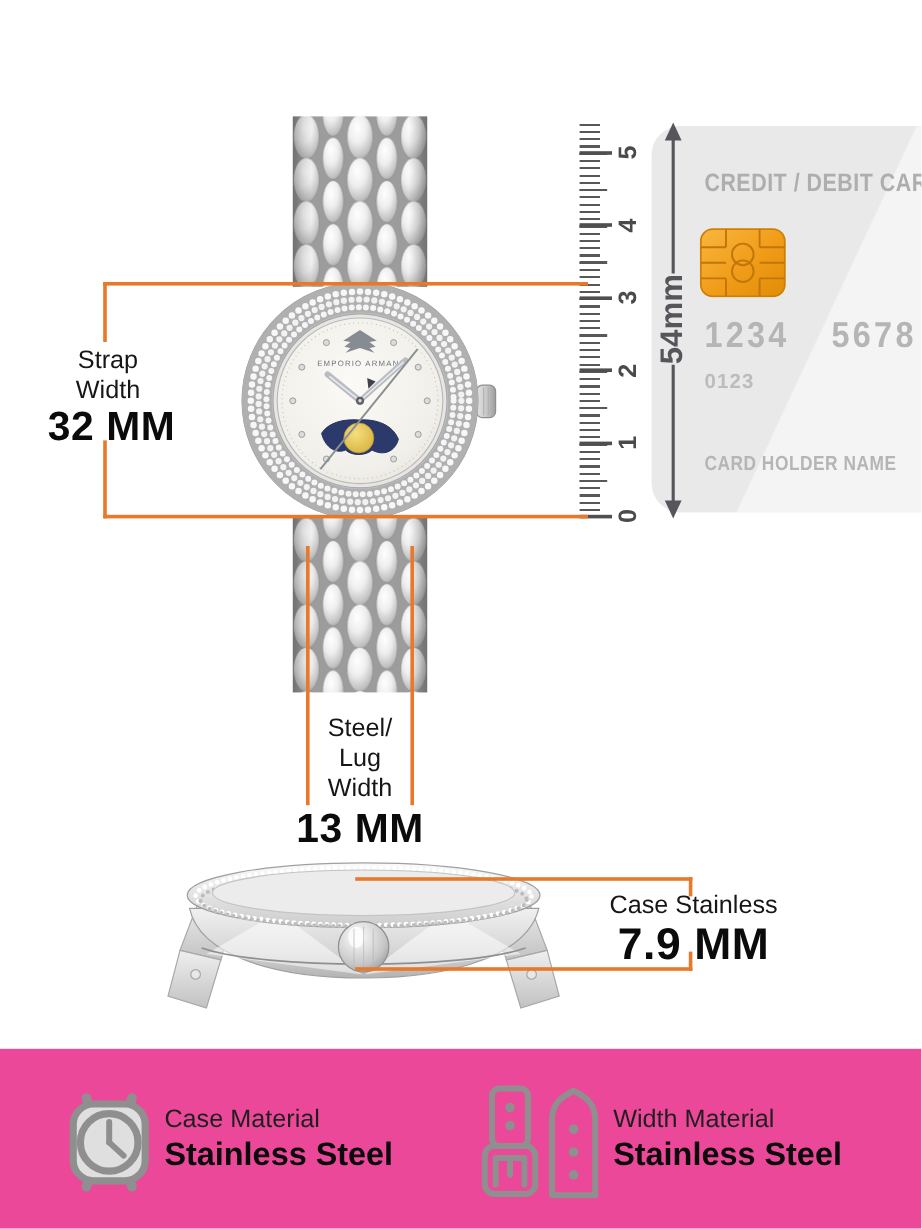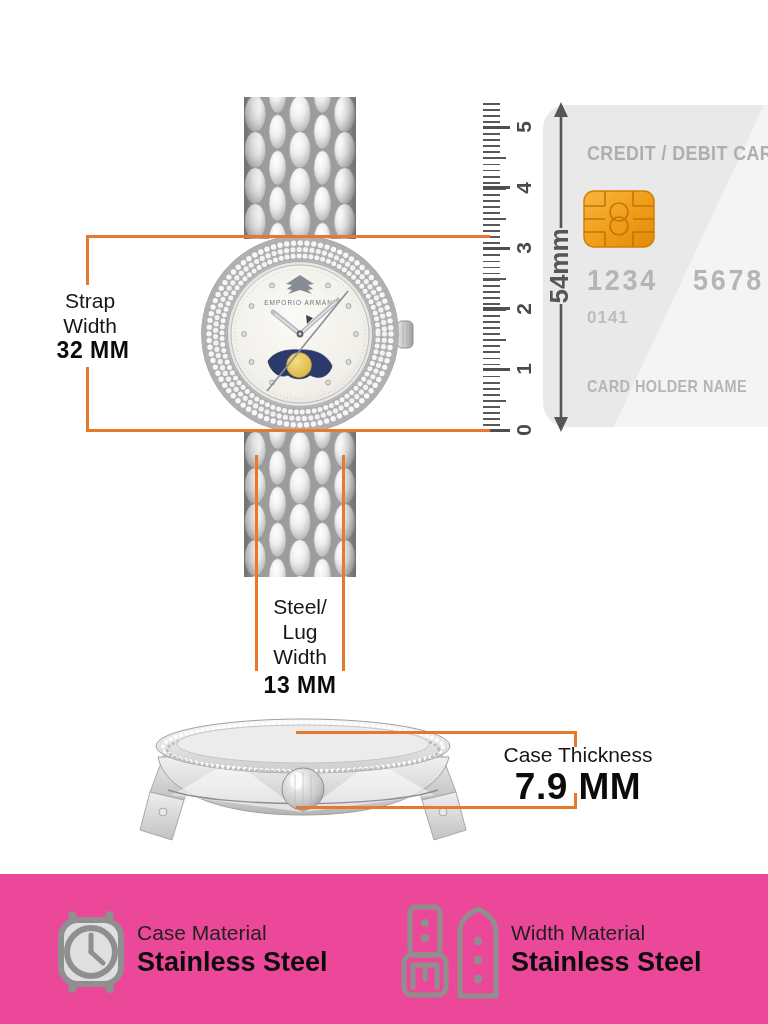--- a/index.html
+++ b/index.html
@@ -5,21 +5,21 @@
   html,body{margin:0;padding:0;background:#fff;}
   #canvas{
     position:relative;width:768px;height:1024px;overflow:hidden;background:#ffffff;
     font-family:"Liberation Sans", sans-serif;
     --accent:#E8792B; --tick:#58585a; --inkdark:#0b0b0b; --ink:#1f1f1f;
     --cardtext:#aeaeae; --icongray:#8f8f8f;
   }
   .abs{position:absolute;}
   .oline{position:absolute;background:var(--accent);z-index:5;}
   .dimlabel{position:absolute;z-index:6;text-align:center;color:#161616;font-size:21px;line-height:25px;}
-  .dimvalue{position:absolute;z-index:6;text-align:center;color:var(--inkdark);font-size:23px;font-weight:700;letter-spacing:.5px;}
+  .dimvalue{position:absolute;z-index:6;text-align:center;color:var(--inkdark);font-size:34px;font-weight:700;letter-spacing:.5px;}
   
   .ticks-fine{position:absolute;left:483px;top:103px;width:17px;height:330px;z-index:3;
     background:repeating-linear-gradient(to bottom,var(--tick) 0 1.8px,transparent 1.8px 6.06px);}
   .ticks-mid{position:absolute;left:483px;top:127px;width:23px;height:305px;z-index:3;
     background:repeating-linear-gradient(to bottom,var(--tick) 0 2px,transparent 2px 30.3px);}
   .tick-major{position:absolute;left:483px;width:27px;height:3px;background:#4f4f51;z-index:3;}
   .tick-label{position:absolute;left:511px;width:26px;height:26px;z-index:3;display:flex;align-items:center;justify-content:center;
     transform:rotate(-90deg);font-size:21px;font-weight:700;color:#4a4a4c;}
   
   #card{position:absolute;left:543px;top:105px;width:250px;height:322px;border-radius:24px;z-index:2;
@@ -180,21 +180,21 @@
       <g stroke="#c1760a" stroke-width="1.6" fill="none">
         <path d="M1 16 H22 M1 29 H22 M1 42 H22"></path>
         <path d="M50 16 H71 M50 29 H71 M50 42 H71"></path>
         <path d="M22 1 V16 M50 1 V16 M22 57 V42 M50 57 V42"></path>
         <circle cx="36" cy="22" r="9"></circle>
           <circle cx="36" cy="36" r="9"></circle>
       </g>
     </svg>
     <div class="card-num" style="left:44px">1234</div>
     <div class="card-num" style="left:150px">5678</div>
-    <div class="card-exp">0141</div>
+    <div class="card-exp">0123</div>
     <div class="card-holder">CARD HOLDER NAME</div>
   </div>
 
   <svg class="abs" style="left:548px;top:100px;z-index:4" width="26" height="334" viewBox="0 0 26 334">
     <g stroke="#55565a" stroke-width="2.6">
       <line x1="13" y1="15" x2="13" y2="128"></line>
         <line x1="13" y1="204" x2="13" y2="319"></line>
     </g>
     <polygon points="13,2 6,17 20,17" fill="#55565a"></polygon>
     <polygon points="13,332 6,317 20,317" fill="#55565a"></polygon>
@@ -276,21 +276,21 @@
       <line x1="295" y1="774" x2="295" y2="805" stroke="#b5b5b5" stroke-width="1" opacity="0.6"></line>
       <line x1="303" y1="772" x2="303" y2="807" stroke="#b5b5b5" stroke-width="1" opacity="0.6"></line>
       <line x1="311" y1="774" x2="311" y2="805" stroke="#b5b5b5" stroke-width="1" opacity="0.6"></line>
     </g>
   </svg>
 
   <div class="oline" style="left:296px;top:731px;width:281px;height:3px"></div>
   <div class="oline" style="left:574px;top:731px;width:3px;height:16px"></div>
   <div class="oline" style="left:574px;top:793px;width:3px;height:16px"></div>
   <div class="oline" style="left:296px;top:806px;width:281px;height:3px"></div>
-  <div class="dimlabel" style="left:480px;top:744px;width:196px;line-height:22px">Case Thickness</div>
+  <div class="dimlabel" style="left:480px;top:744px;width:196px;line-height:22px">Case Stainless</div>
   <div class="dimvalue" style="left:480px;top:766px;width:196px;font-size:37px">7.9 MM</div>
 
   <div id="materials-panel">
 
     <svg class="abs" style="left:57px;top:36px" width="68" height="84" viewBox="0 0 68 84">
       <g stroke="#8f8f8f" fill="none" stroke-linecap="round">
         <g stroke-width="8">
           <line x1="18" y1="14" x2="15" y2="5"></line>
             <line x1="50" y1="14" x2="53" y2="5"></line>
           <line x1="18" y1="70" x2="15" y2="79"></line>

